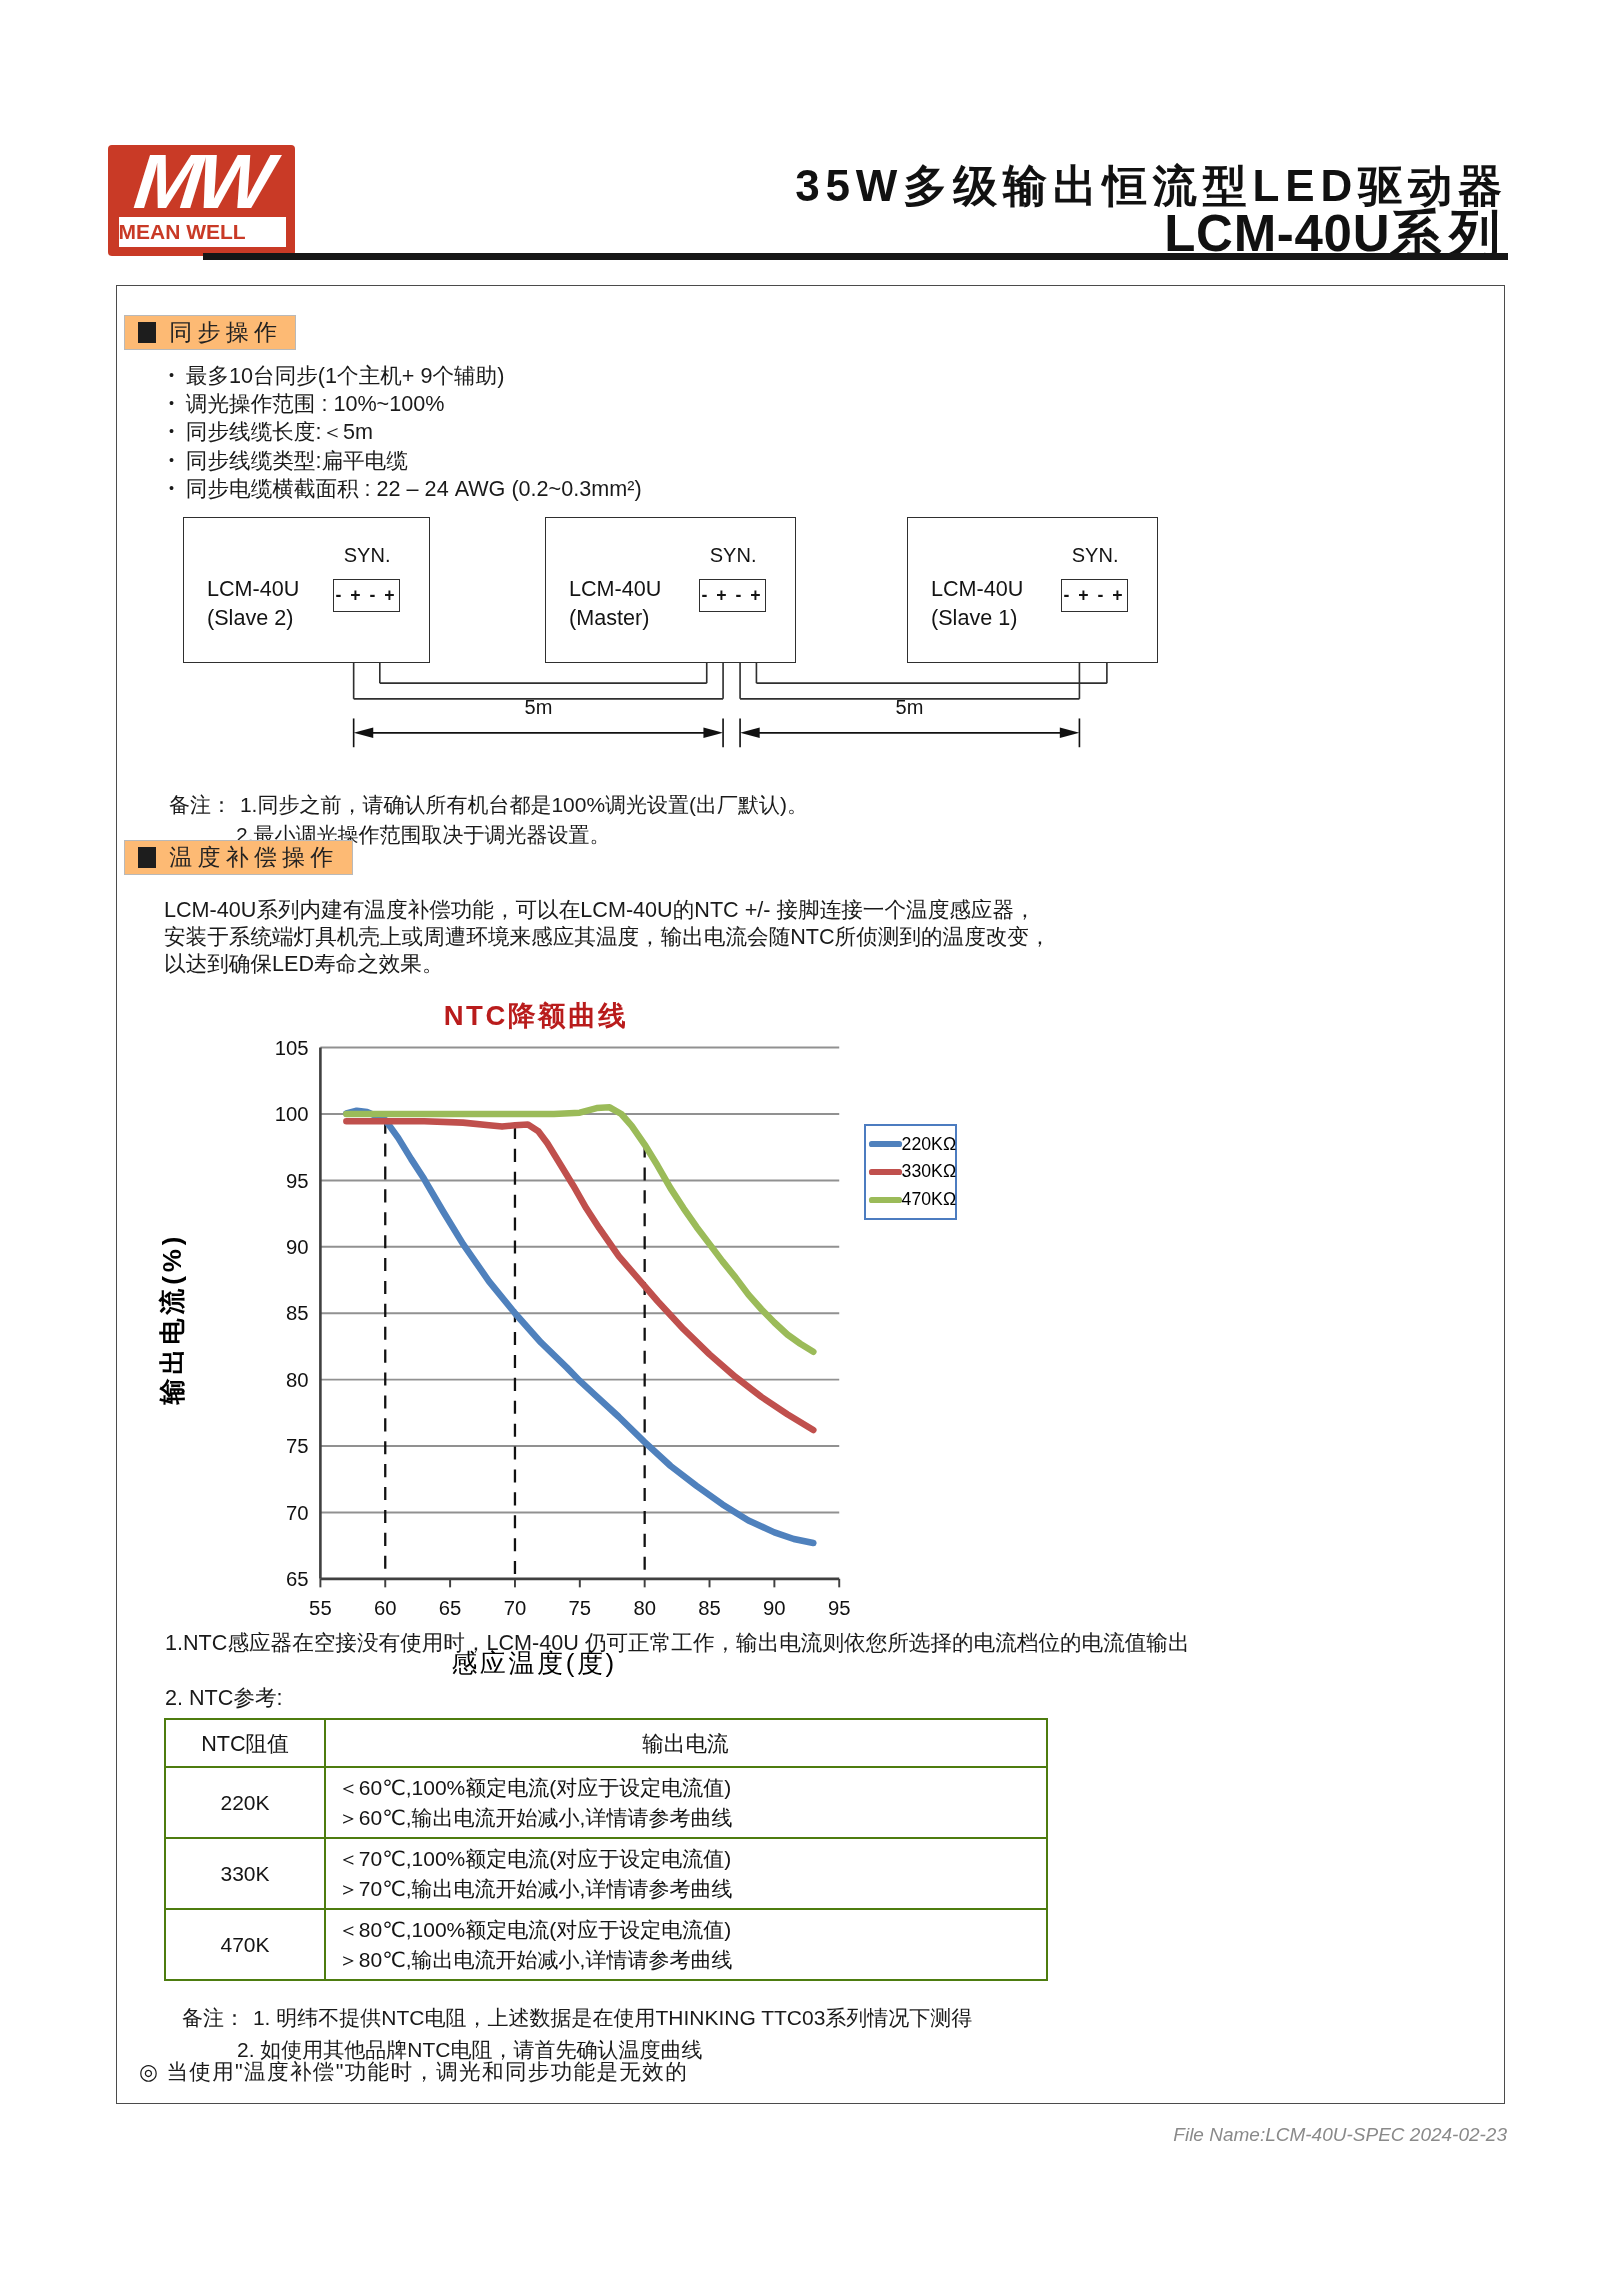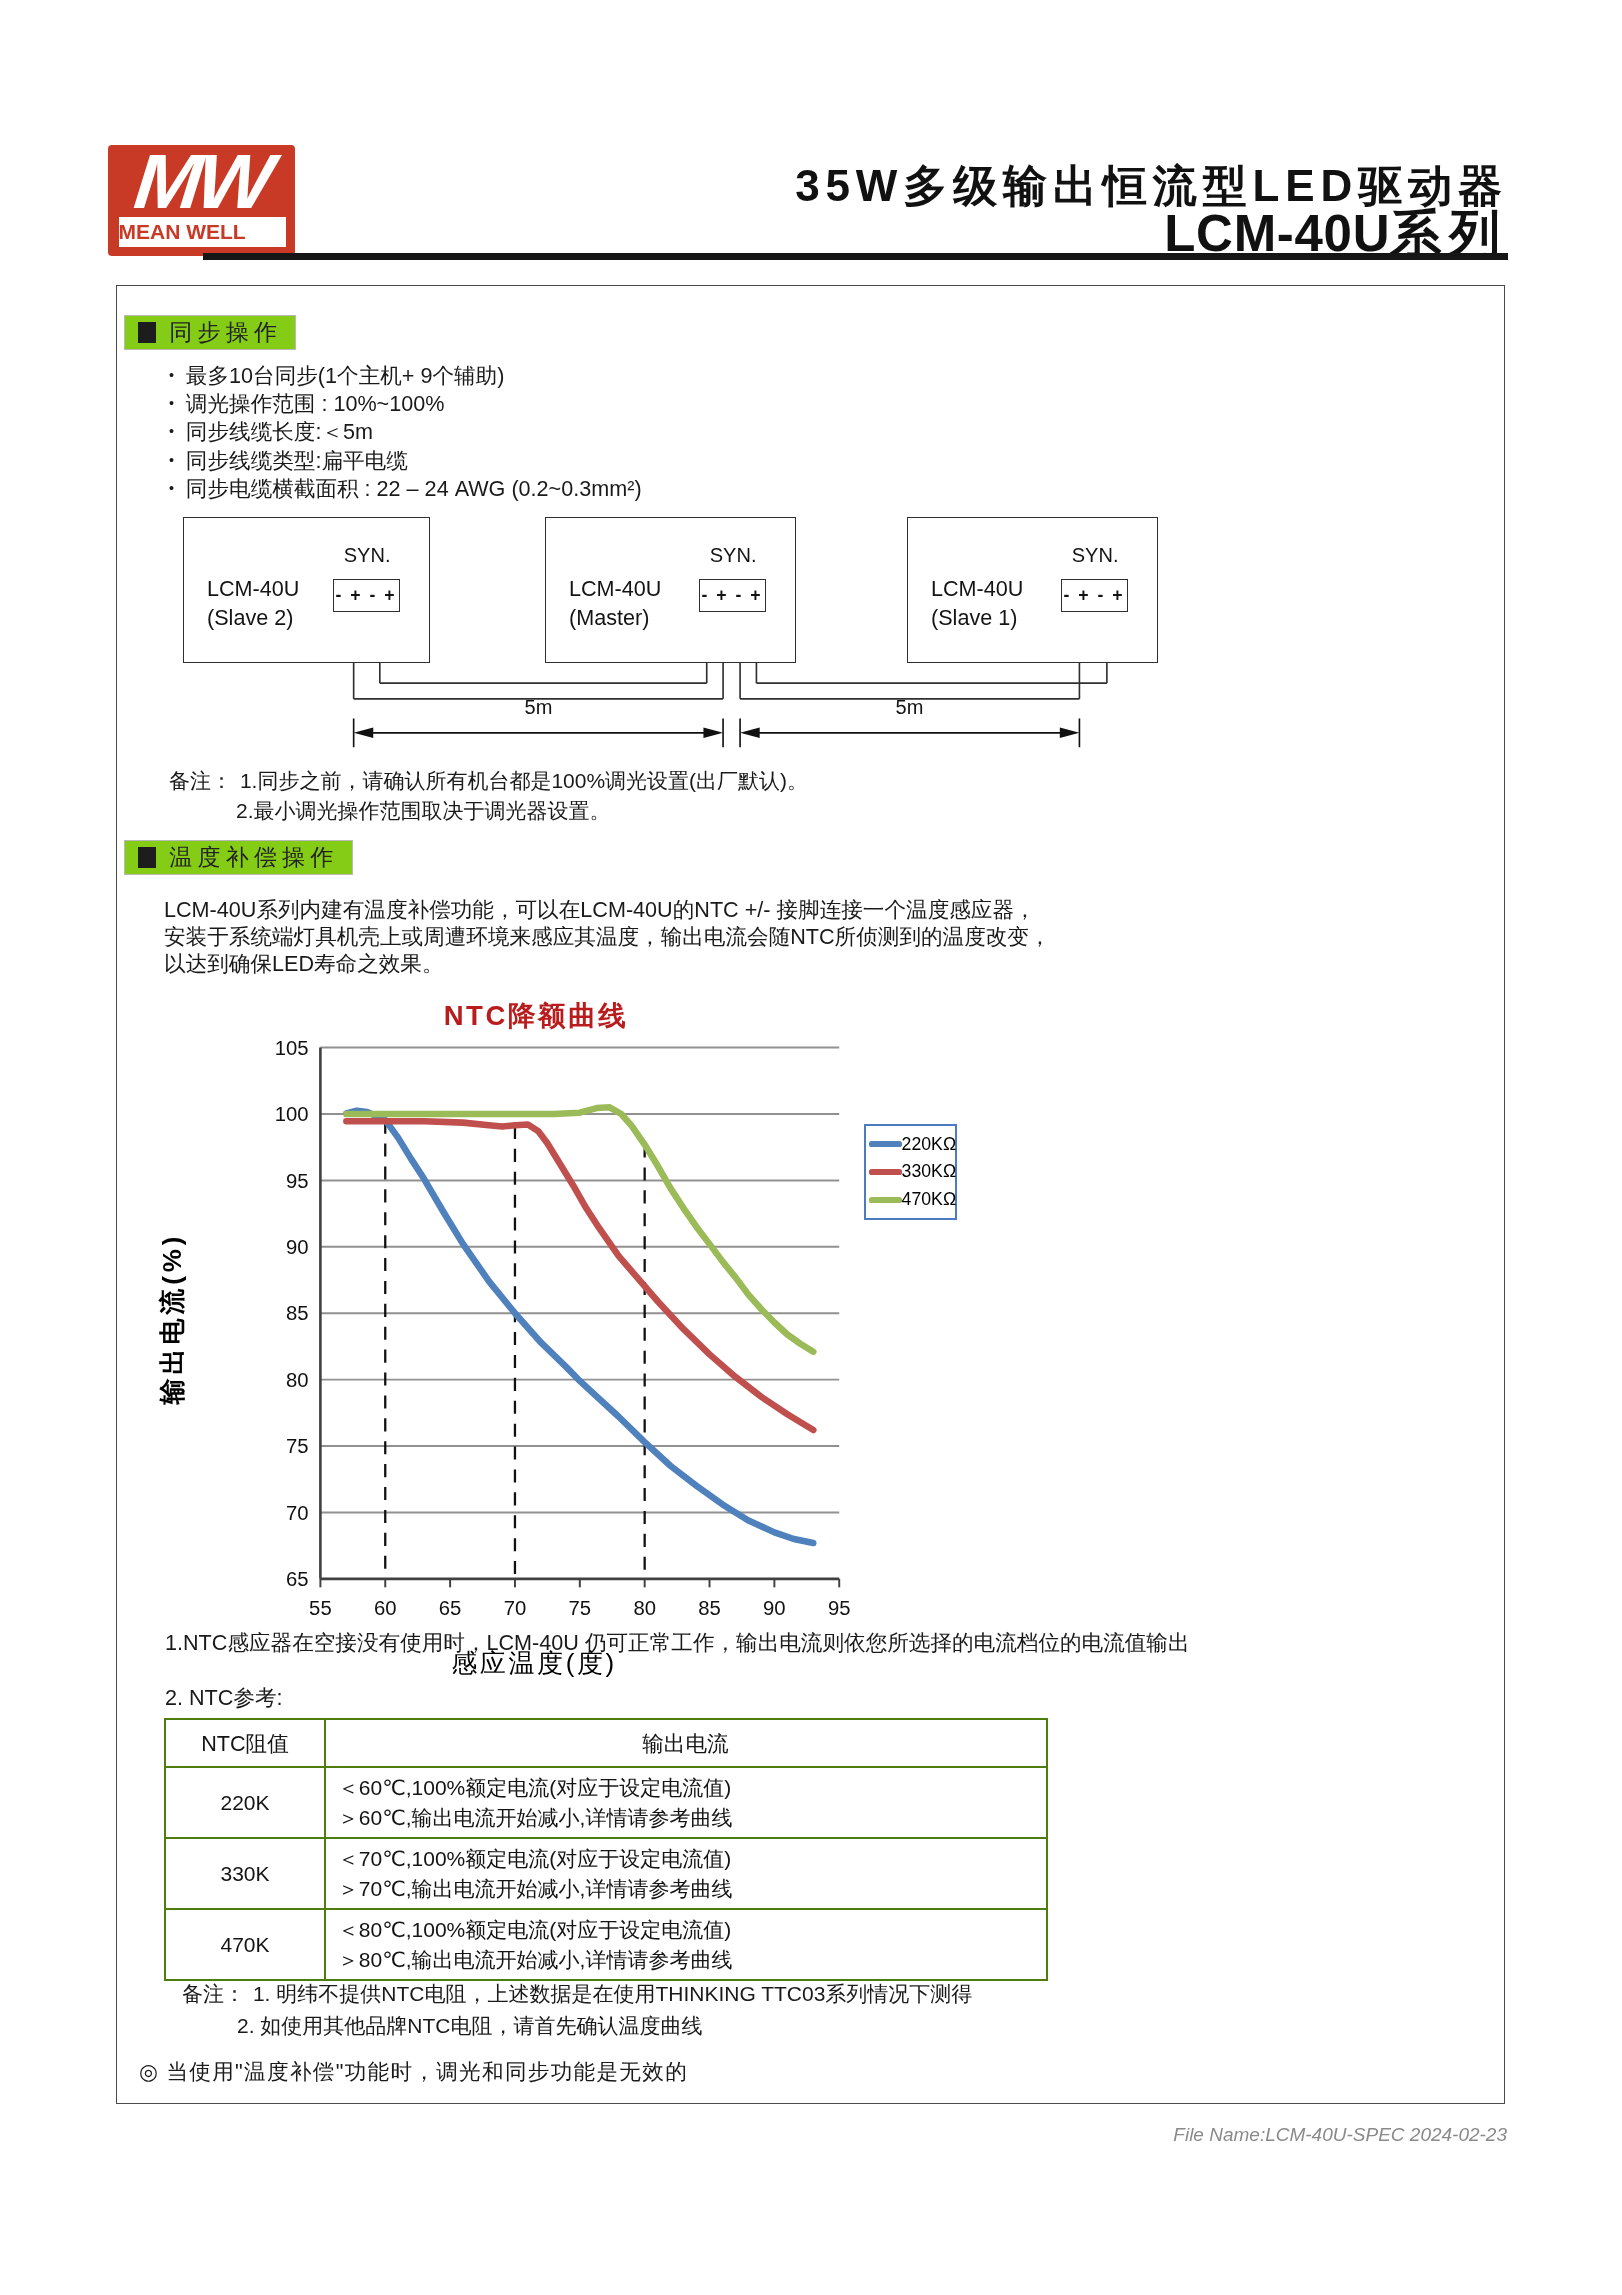--- a/index.html
+++ b/index.html
@@ -19,40 +19,40 @@
     justify-content:space-between;align-items:flex-end;flex-direction:column;}
   #doc-title{font-size:44px;font-weight:bold;letter-spacing:5.9px;white-space:nowrap;line-height:1;}
   #series-title{font-size:51px;font-weight:bold;white-space:nowrap;line-height:1;letter-spacing:0.7px;}
   #series-title .suffix{letter-spacing:7.9px;}
   #header-rule{left:203px;top:253px;width:1305px;height:6.5px;background:#161616;}
 
   
   #frame{left:116px;top:285px;width:1387px;height:1817px;border:1.3px solid #4b4b4b;background:#fff;}
 
   
-  .sec-head{background:#84cc16;border:0.7px solid #b9b9b9;display:flex;align-items:center;
+  .sec-head{background:#fdba74;border:0.7px solid #b9b9b9;display:flex;align-items:center;
     padding:0 13px;height:33px;gap:13px;}
   .sec-head .sq{width:18.3px;height:21px;background:#1d1d1d;}
   .sec-head .t{font-size:23px;letter-spacing:5.2px;white-space:nowrap;color:#222;}
 
   
   .bullet{left:169px;width:1047px;height:28px;display:flex;align-items:center;gap:11.8px;
     font-size:21.6px;color:#1a1a1a;white-space:nowrap;}
   .bullet .dot{font-size:14.4px;line-height:28px;}
 
   
   .unit-box{top:517px;height:144px;border:1.3px solid #2f2f2f;background:#fff;}
   .unit-text{position:absolute;left:23px;top:56px;font-size:21.6px;line-height:29.4px;color:#141414;white-space:nowrap;}
   .syn-label{position:absolute;right:29.4px;top:26px;width:65px;text-align:center;font-size:20px;color:#141414;}
   .syn-conn{position:absolute;right:29.4px;top:61px;width:65px;height:31px;border:1.3px solid #2f2f2f;
     display:flex;align-items:center;justify-content:center;font-size:17.7px;letter-spacing:2px;
     font-weight:bold;color:#141414;background:#fff;}
   .dim-label{top:696px;width:79px;text-align:center;font-size:20px;color:#141414;}
 
-  .note-line{font-size:21px;color:#1a1a1a;white-space:nowrap;display:flex;gap:7.9px;}
+  .note-line{font-size:21px;color:#1a1a1a;white-space:nowrap;display:flex;gap:7.9px;margin-top:24px;}
 
   
   .para-line{left:164px;width:1243px;height:27px;font-size:21.6px;color:#1a1a1a;white-space:nowrap;}
 
   
   #chart-title{left:366px;top:998px;width:340px;text-align:center;font-size:27.5px;font-weight:bold;
     letter-spacing:2.6px;color:#b91c1c;}
   #y-axis-label{left:41px;top:1301px;width:262px;text-align:center;font-size:26px;font-weight:bold;
     transform:rotate(-90deg);letter-spacing:3.9px;color:#000;}
   #x-axis-label{left:403px;top:1646px;width:262px;text-align:center;font-size:26px;color:#000;letter-spacing:2.6px;}

